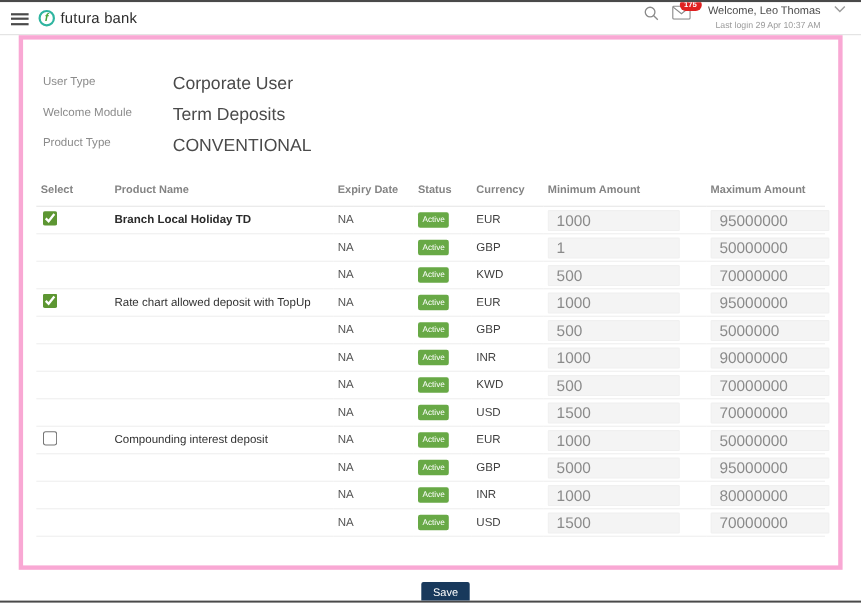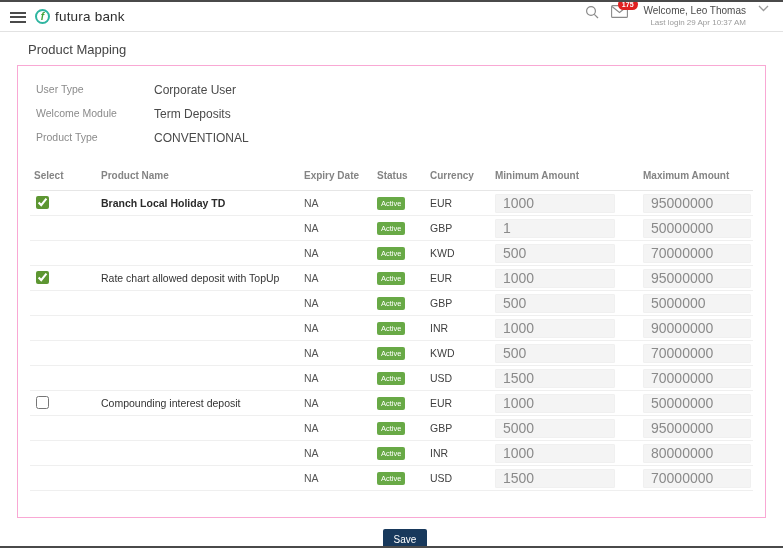--- a/index.html
+++ b/index.html
@@ -15,25 +15,25 @@
   .logo-circle { width:15px; height:15px; border-radius:50%; border:2px solid var(--brand-teal,#2fb5a0); color:var(--brand-green,#44a339); font-weight:bold; font-style:italic; font-size:10px; line-height:11px; text-align:center; margin-right:5px; }
   .topbar-right { margin-left:auto; display:flex; align-items:flex-start; gap:12px; }
   .icon-btn { position:relative; display:flex; align-items:center; cursor:pointer; }
   .mail-badge { position:absolute; top:-6px; right:-10px; background:var(--badge-red,#e02020); color:#fff; font-size:7px; line-height:1; padding:2px 4px; border-radius:7px; font-weight:bold; }
   .welcome-block { text-align:right; line-height:1.25; margin-left:4px; }
   .welcome-line1 { font-size:10px; color:#4a4a4a; }
   .welcome-line2 { font-size:8px; color:#9b9b9b; }
 
   
   .page-title { margin:10px 0 8px 28px; font-size:13px; color:#444; font-weight:400; }
-  .panel { margin:0 17px; border:1px solid #f9a8d4; background:#fff; padding:12px 12px 26px 12px; }
+  .panel { margin:0 17px; border:4px solid #f9a8d4; background:#fff; padding:27px 12px 26px 12px; }
 
   .info-row { display:flex; padding:5px 6px; }
   .info-label { width:118px; font-size:10.5px; color:#8b8b8b; }
-  .info-value { font-size:12px; color:#4a4a4a; }
+  .info-value { font-size:16px; color:#4a4a4a; }
 
   table { width:100%; border-collapse:collapse; table-layout:fixed; margin-top:14px; }
   th { font-size:10px; color:#848484; font-weight:700; text-align:left; padding:6px 4px 9px 4px; border-bottom:1px solid #e6e6e6; }
   td { height:25px; border-bottom:1px solid #efefef; font-size:10.5px; color:#555; padding:0 4px; vertical-align:middle; }
   td.c-select { padding-left:6px; }
   .product-name { color:#333; }
   tr.primary .product-name { font-weight:bold; color:#2b2b2b; }
   input[type="checkbox"] { width:13px; height:13px; accent-color:var(--checkbox-accent,#5d9632); cursor:pointer; }
   .badge { display:inline-block; background:var(--active-green,#68a946); color:#fff; font-size:7.5px; line-height:1; padding:3px 4px; border-radius:2px; }
   .cur { color:#3f3f3f; }
@@ -81,21 +81,20 @@
         <div class="welcome-line2">Last login 29 Apr 10:37 AM</div>
       </div>
       <span class="icon-btn">
         <svg width="11" height="7" viewBox="0 0 11 7">
             <polyline points="1,1 5.5,5.5 10,1" fill="none" stroke="#9b9b9b" stroke-width="1.3"></polyline>
           </svg>
       </span>
     </div>
   </div>
 
-  <div class="page-title">Product Mapping</div>
 
   <div class="panel">
 
     <div class="info-row">
       <div class="info-label">User Type</div>
       <div class="info-value">Corporate User</div>
     </div>
     <div class="info-row">
       <div class="info-label">Welcome Module</div>
       <div class="info-value">Term Deposits</div>

